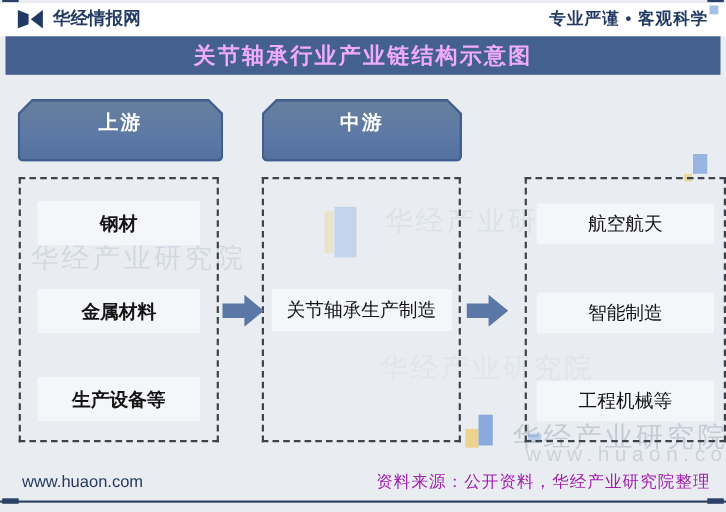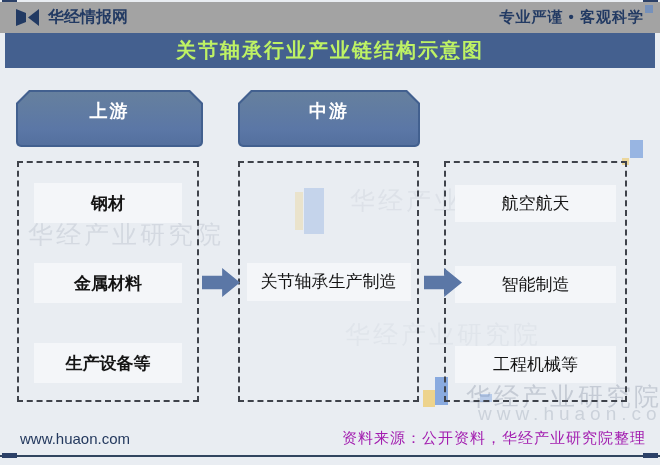--- a/index.html
+++ b/index.html
@@ -7,29 +7,29 @@
     position:relative; width:660px; height:465px; overflow:hidden;
     background:#e9edf2;
     font-family:"Liberation Sans","DejaVu Sans",sans-serif;
   }
   
   .h-line{position:absolute;left:0;right:0;height:2px;background:#6b7991;}
   .h-line.bottom{background:#31455f;}
   .cap{position:absolute;width:15px;height:5px;background:#2c4168;}
   
   .header-strip{
-    position:absolute;top:2px;left:0;right:0;height:31px;background:#a3a3a3;
+    position:absolute;top:2px;left:0;right:0;height:31px;background:#ffffff;
     display:flex;align-items:center;justify-content:space-between;padding:0 16px;box-sizing:border-box;
   }
   .brand{display:flex;align-items:center;gap:8px;color:#223a63;font-size:16px;font-weight:bold;}
   .slogan{color:#223a63;font-size:15px;font-weight:bold;letter-spacing:1px;}
   
   .title-bar{
     position:absolute;left:5px;right:5px;top:33px;height:35px;background:#44608f;
-    color:#bef264;display:flex;align-items:center;justify-content:center;
+    color:#f0abfc;display:flex;align-items:center;justify-content:center;
     font-size:20px;font-weight:bold;letter-spacing:2px;
   }
   
   .col-header{position:absolute;top:90px;height:57px;}
   .col-header .bevel-outer{
     position:absolute;inset:0;background:#42608f;
     clip-path:polygon(13px 0,calc(100% - 13px) 0,100% 13px,100% 100%,0 100%,0 13px);
     border-radius:0 0 5px 5px;
   }
   .col-header .bevel-inner{
@@ -39,21 +39,21 @@
   }
   .col-label{position:relative;z-index:1;display:block;text-align:center;line-height:42px;
     color:#ffffff;font-weight:bold;font-size:18px;letter-spacing:2px;}
   
   .dashed-box{
     position:absolute;top:161px;height:241px;border:2px dashed #3f434b;box-sizing:border-box;
     display:flex;flex-direction:column;
   }
   .dashed-box.upstream{left:17px;width:182px;justify-content:space-between;padding:20px 15px 17px;font-weight:bold;}
   .dashed-box.midstream{left:238px;width:181px;justify-content:center;align-items:center;padding:0 8px;}
-  .dashed-box.downstream{left:444px;width:183px;justify-content:space-between;padding:22px 9px 17px;gap:11px;}
+  .dashed-box.downstream{left:477px;width:183px;justify-content:space-between;padding:22px 9px 17px;gap:11px;}
   .node{
     background:#f4f6f9;color:#141414;font-size:17px;
     display:flex;align-items:center;justify-content:center;height:40px;
   }
   .dashed-box.downstream .node{height:37px;}
   .node.mid{width:164px;height:38px;}
   
   .arrow{
     position:absolute;top:268px;width:38px;height:29px;background:#5b77a6;
     clip-path:polygon(0 27%,53% 27%,53% 0,100% 50%,53% 100%,53% 73%,0 73%);

